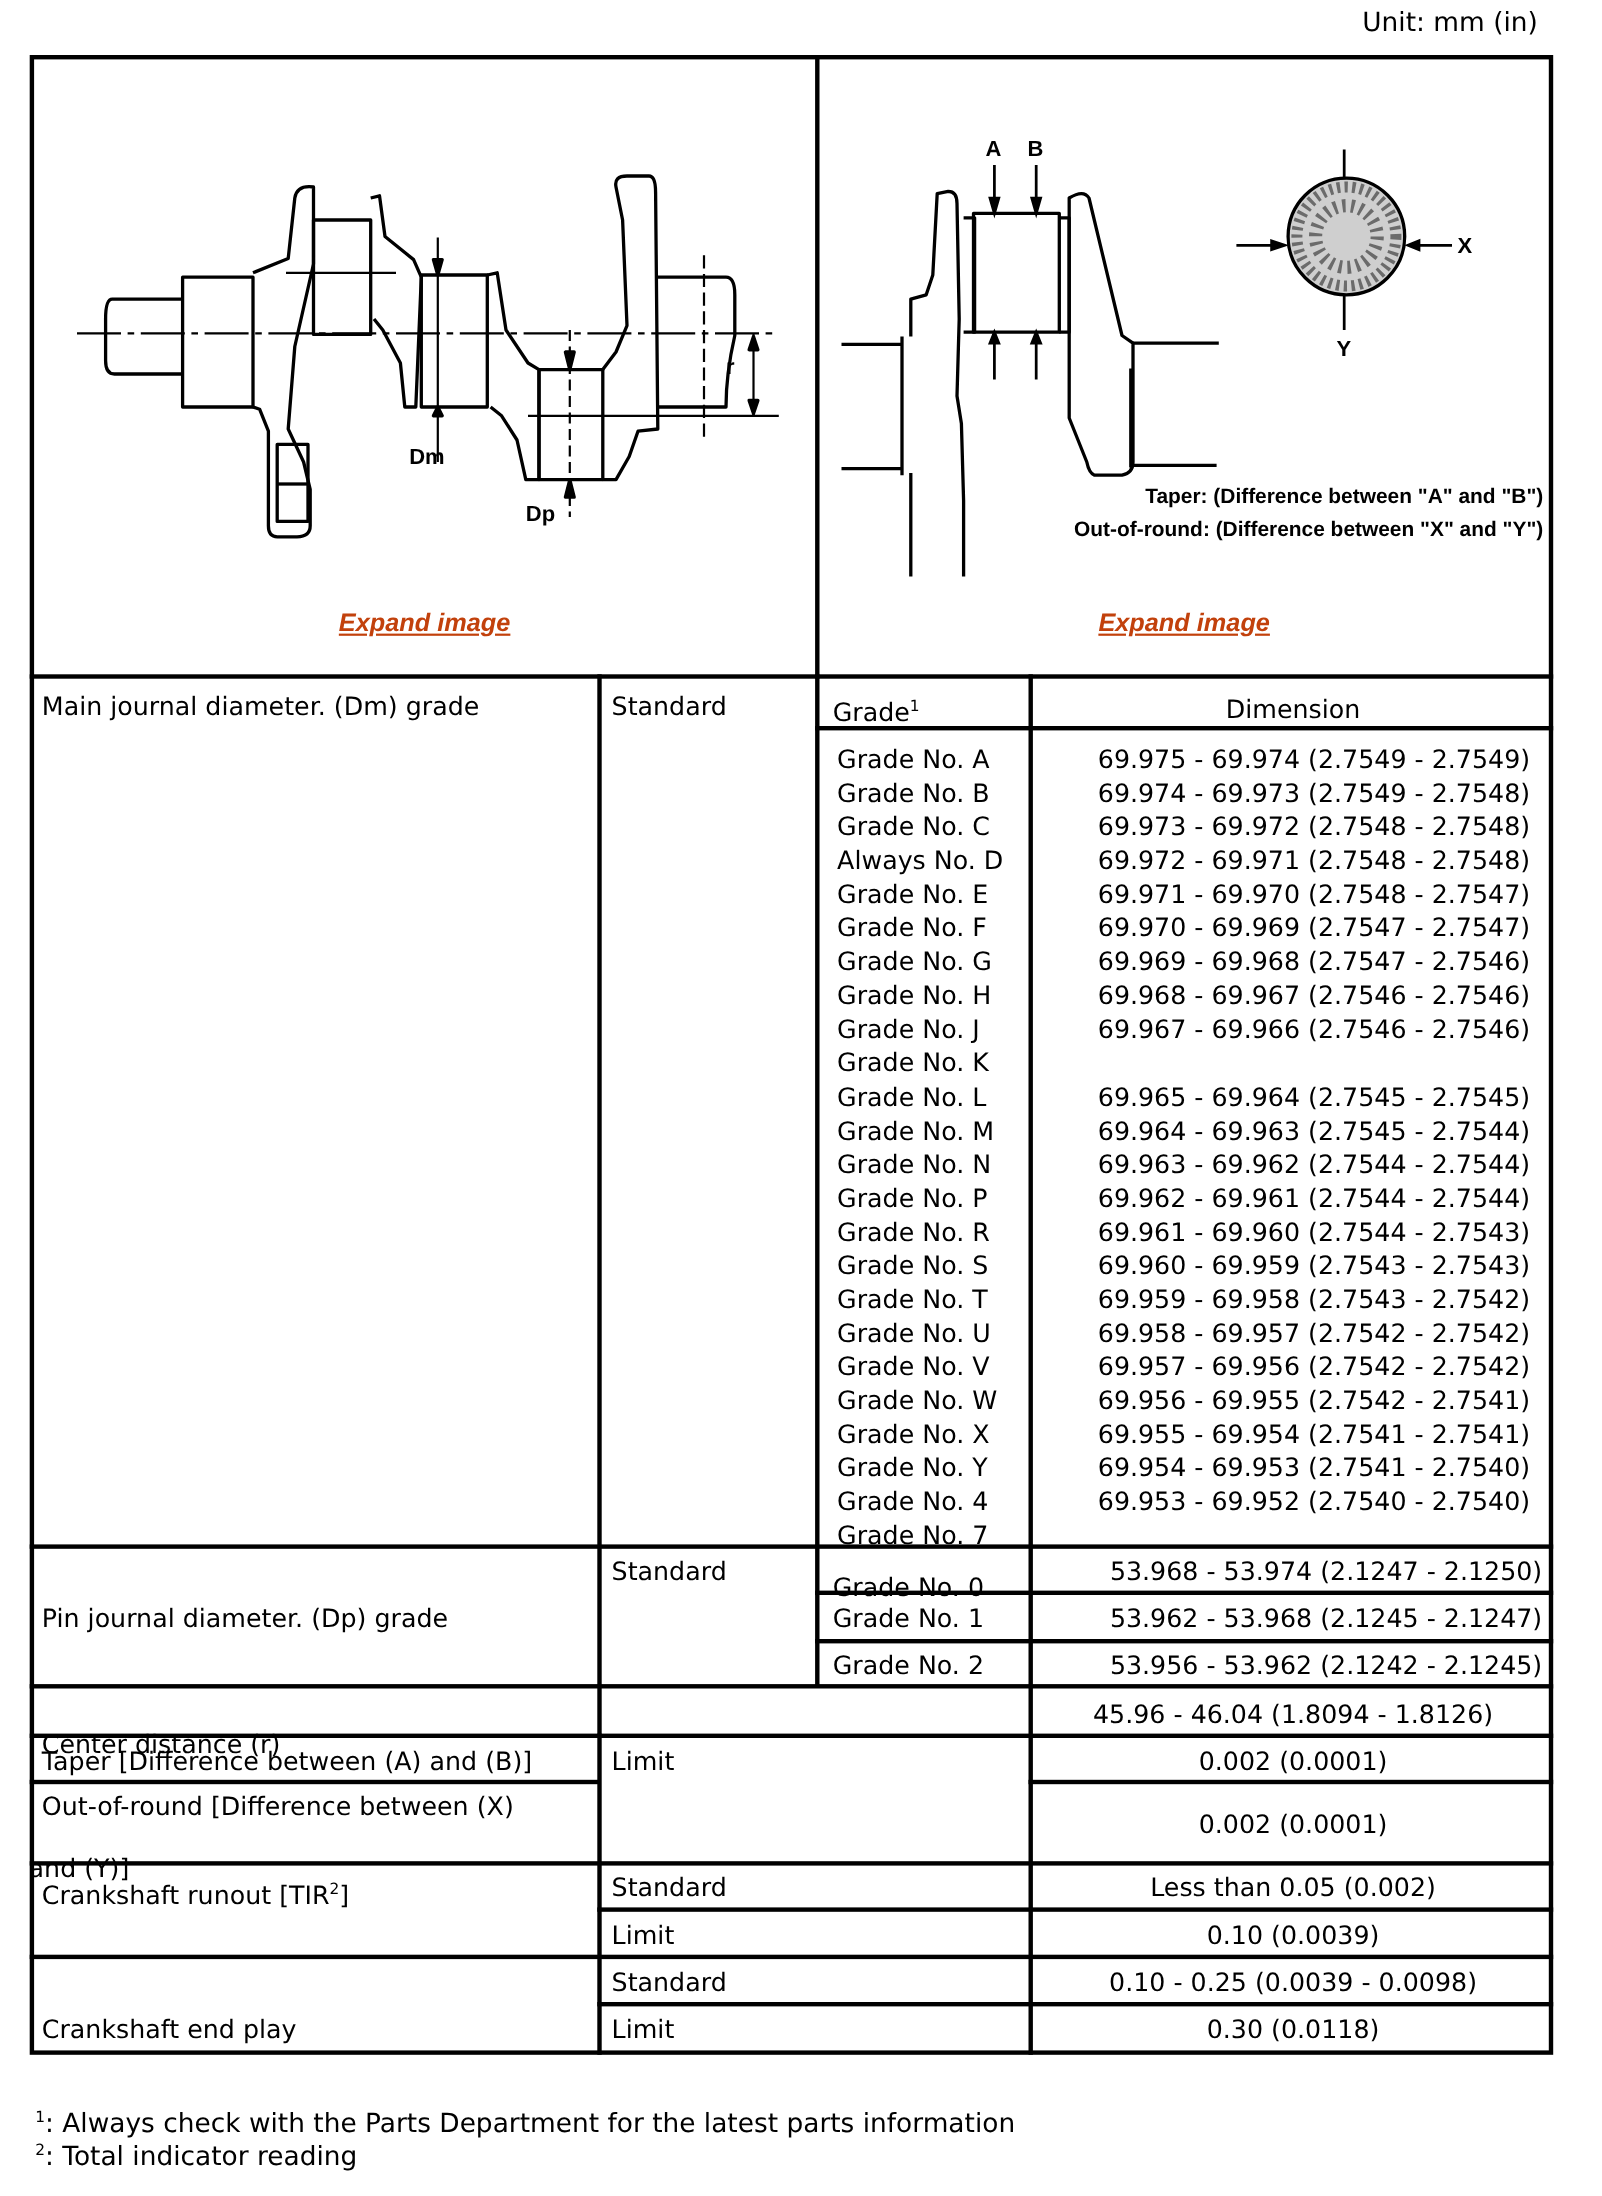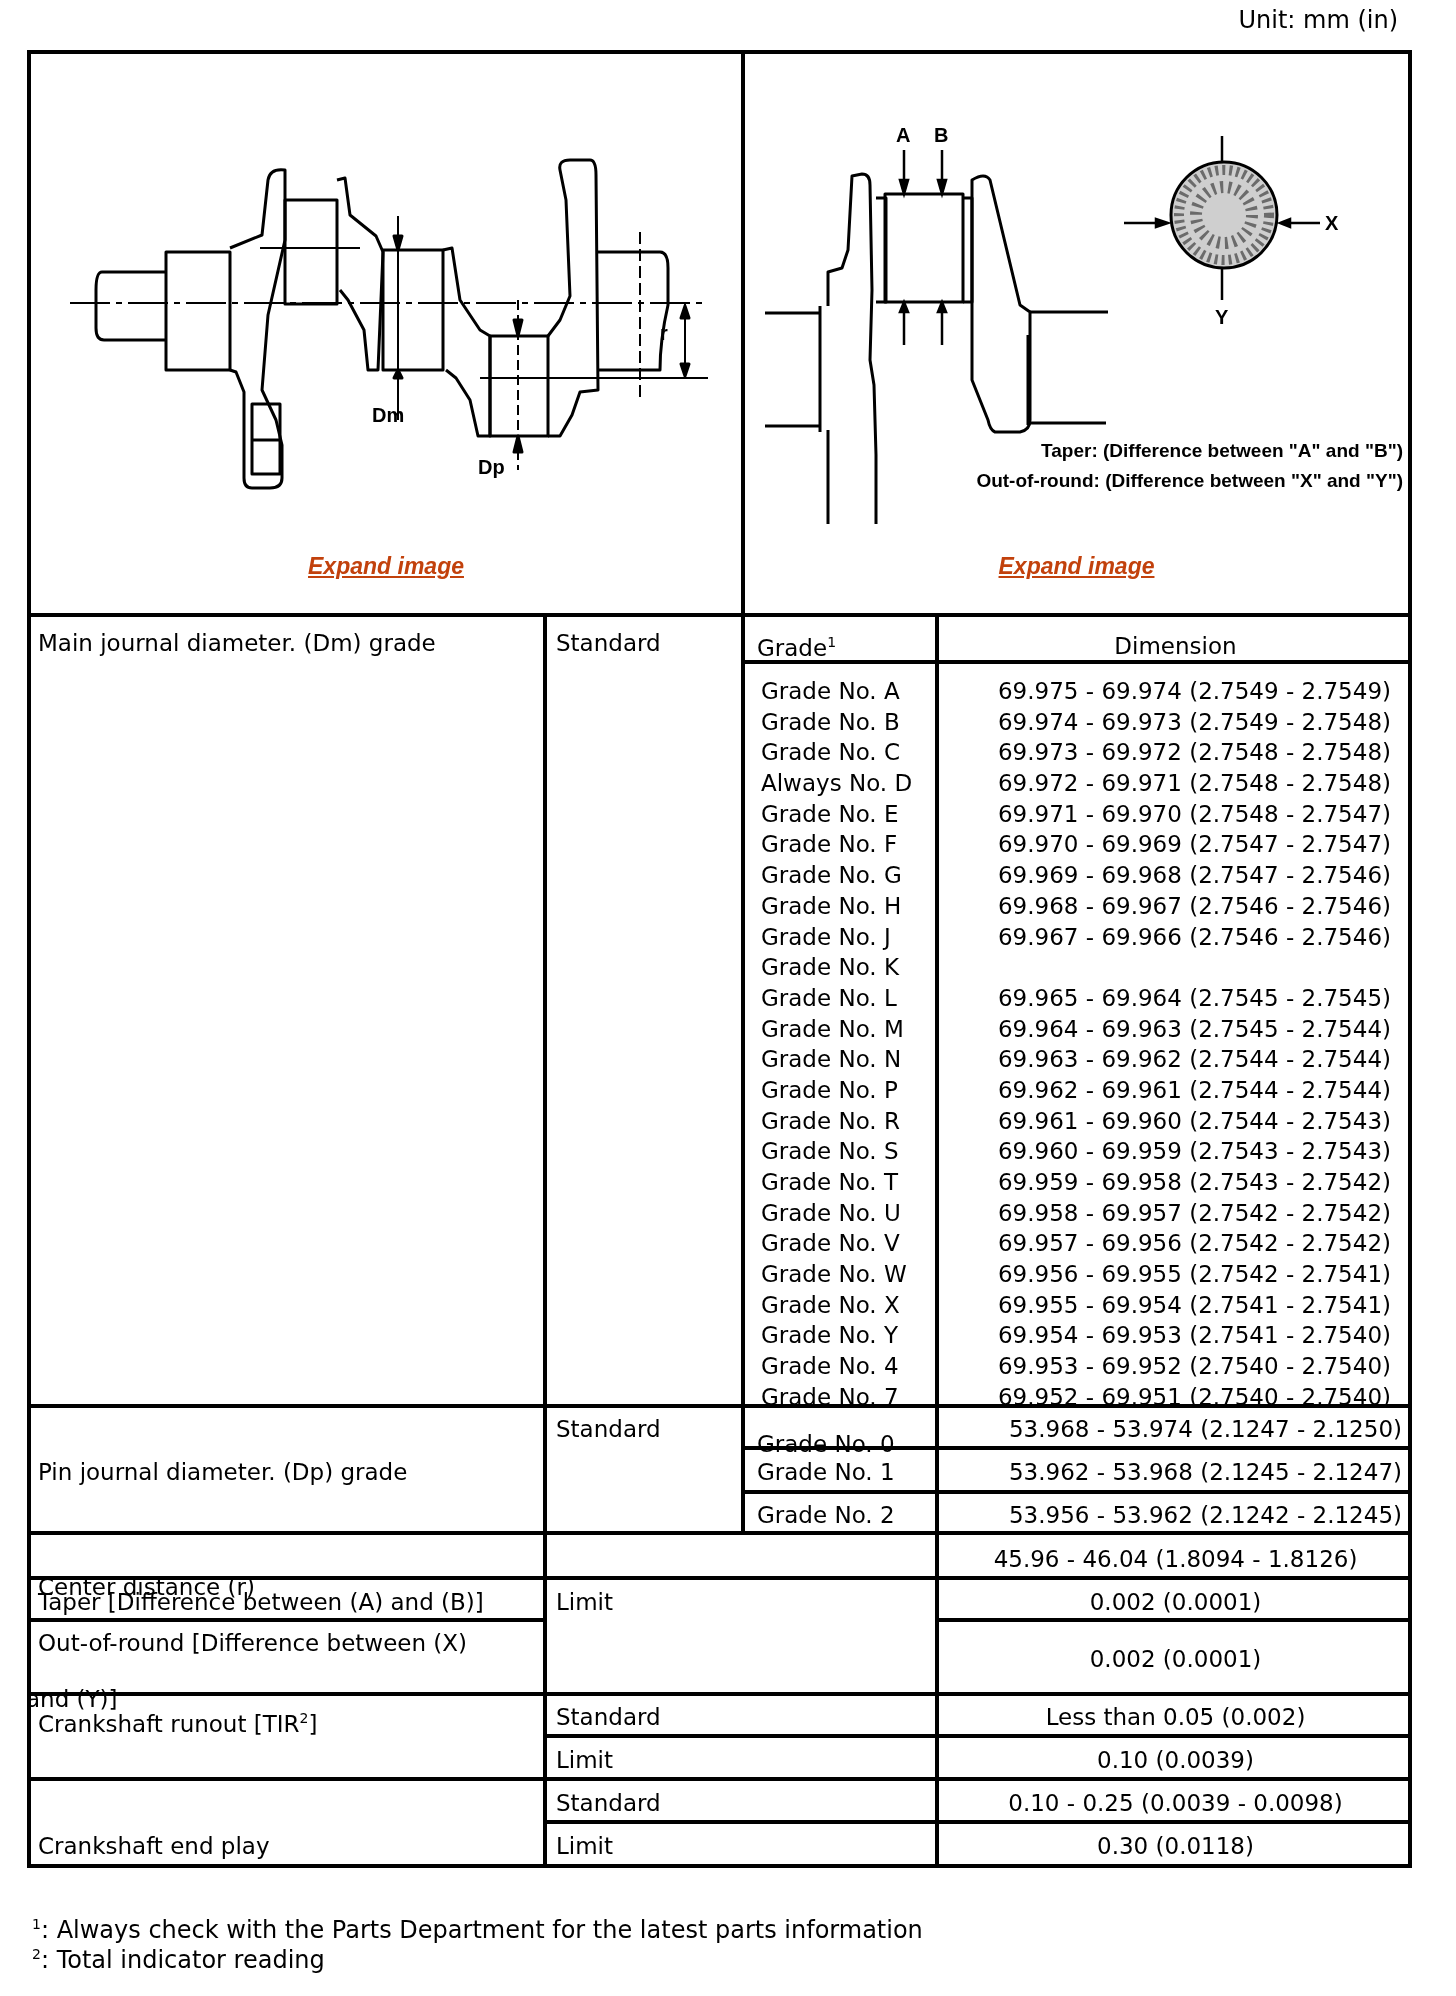--- a/index.html
+++ b/index.html
@@ -248,21 +248,20 @@
     <div class="grade-row">
       <span class="g">Grade No. Y</span>
       <span class="d">69.954 - 69.953 (2.7541 - 2.7540)</span>
     </div>
     <div class="grade-row">
       <span class="g">Grade No. 4</span>
       <span class="d">69.953 - 69.952 (2.7540 - 2.7540)</span>
     </div>
     <div class="grade-row">
       <span class="g">Grade No. 7</span>
-      <span class="d">69.952 - 69.951 (2.7540 - 2.7540)</span>
     </div>
   </div>
 
 <div class="txt" style="left:38px; top:1458px;">Pin journal diameter. (Dp) grade</div>
 <div class="txt" style="left:556px; top:1415px;">Standard</div>
 <div class="txt" style="left:757px; top:1430px;">Grade No. 0</div>
 <div class="txt" style="right:54px; top:1415px;">53.968 - 53.974 (2.1247 - 2.1250)</div>
 <div class="txt" style="left:757px; top:1458px;">Grade No. 1</div>
 <div class="txt" style="right:54px; top:1458px;">53.962 - 53.968 (2.1245 - 2.1247)</div>
 <div class="txt" style="left:757px; top:1501px;">Grade No. 2</div>

